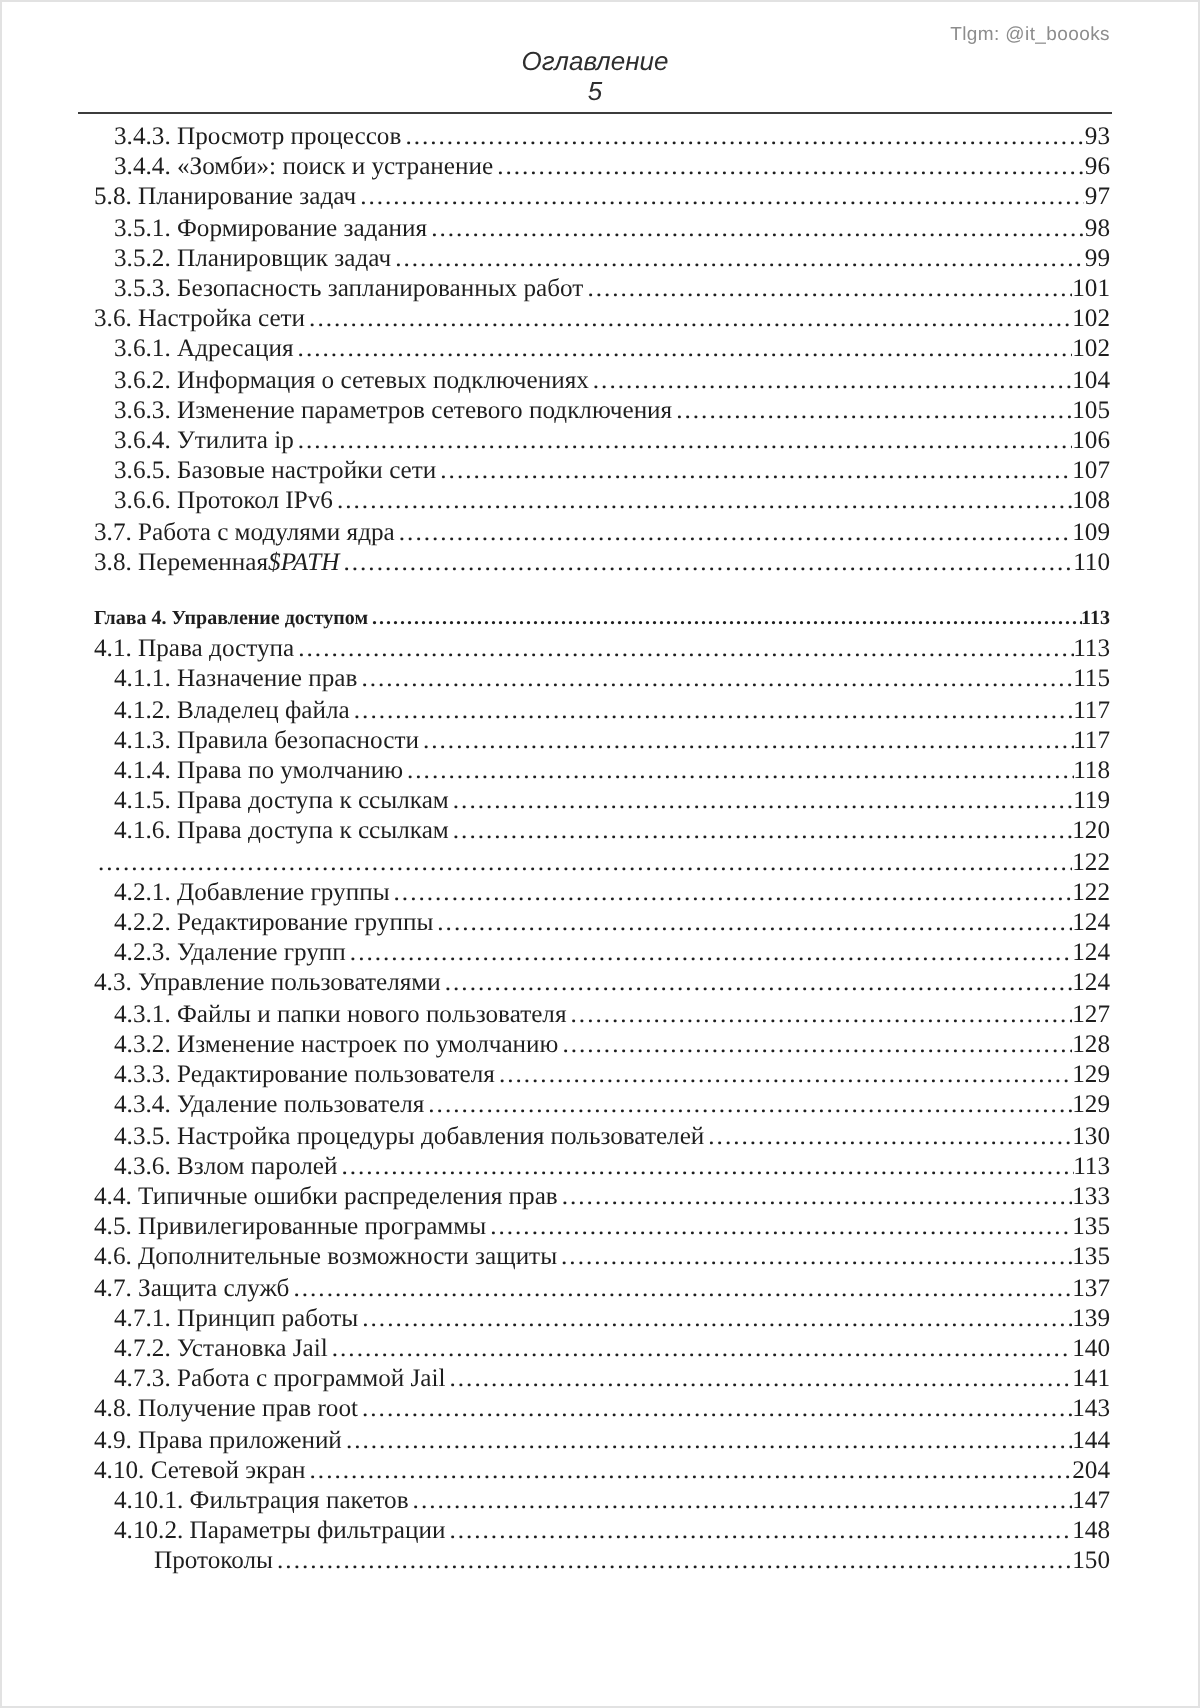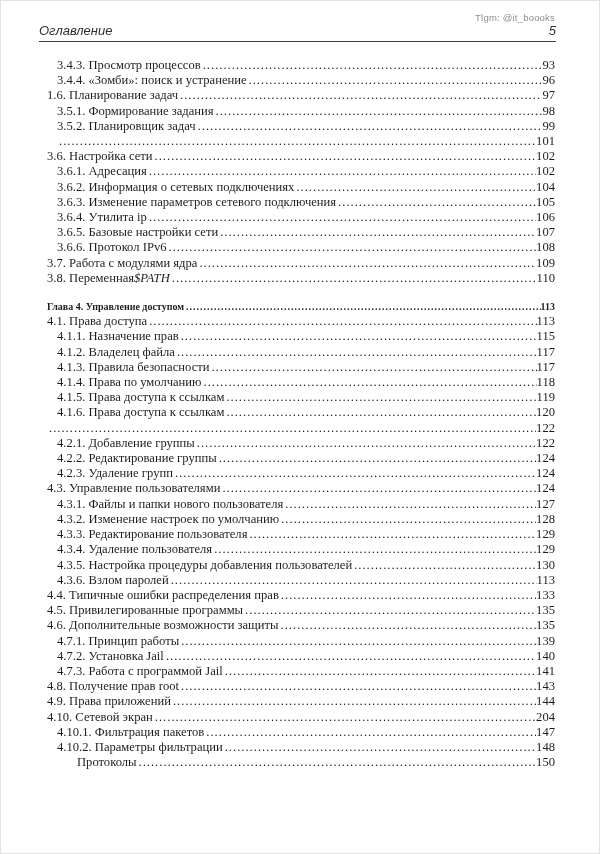--- a/index.html
+++ b/index.html
@@ -28,30 +28,31 @@
   .runhead {
     display: flex;
     justify-content: space-between;
     align-items: center;
     margin: 0 43px 0 38px;
     font-family: "Liberation Sans", "DejaVu Sans", sans-serif;
     font-style: italic;
     font-size: 13px;
     color: #2e2e2e;
     padding-bottom: 3px;
+    flex-direction: column;
   }
   .header-rule {
     margin: 0 43px 0 38px;
     border-bottom: 1.6px solid #3c3c3c;
     height: 0;
   }
 
   
   .toc {
-    margin: 16px 44px 0 46px;
+    margin: 4px 44px 0 46px;
     font-size: 12.6px;
     line-height: 15.2px;
   }
   .toc-row { display: flex; }
   .toc-row.level-1 { padding-left: 0; }
   .toc-row.level-2 { padding-left: 10px; }
   .toc-row.level-3 { padding-left: 30px; }
   .toc-row.chapter {
     font-weight: bold;
     font-size: 10px;
@@ -90,35 +91,36 @@
         <span class="toc-label">3.4.3. Просмотр процессов</span>
         <span class="leader"></span>
         <span class="pagenum">93</span>
       </div>
       <div class="toc-row level-2">
         <span class="toc-label">3.4.4. «Зомби»: поиск и устранение</span>
         <span class="leader"></span>
         <span class="pagenum">96</span>
       </div>
       <div class="toc-row level-1">
-        <span class="toc-label">1.6. Планирование задач</span>
+        <span class="toc-label">5.8. Планирование задач</span>
         <span class="leader"></span>
         <span class="pagenum">97</span>
       </div>
       <div class="toc-row level-2">
         <span class="toc-label">3.5.1. Формирование задания</span>
         <span class="leader"></span>
         <span class="pagenum">98</span>
       </div>
       <div class="toc-row level-2">
         <span class="toc-label">3.5.2. Планировщик задач</span>
         <span class="leader"></span>
         <span class="pagenum">99</span>
       </div>
       <div class="toc-row level-2">
+        <span class="toc-label">3.5.3. Безопасность запланированных работ</span>
         <span class="leader"></span>
         <span class="pagenum">101</span>
       </div>
       <div class="toc-row level-1">
         <span class="toc-label">3.6. Настройка сети</span>
         <span class="leader"></span>
         <span class="pagenum">102</span>
       </div>
       <div class="toc-row level-2">
         <span class="toc-label">3.6.1. Адресация</span>
@@ -263,20 +265,25 @@
       <div class="toc-row level-1">
         <span class="toc-label">4.5. Привилегированные программы</span>
         <span class="leader"></span>
         <span class="pagenum">135</span>
       </div>
       <div class="toc-row level-1">
         <span class="toc-label">4.6. Дополнительные возможности защиты</span>
         <span class="leader"></span>
         <span class="pagenum">135</span>
       </div>
+      <div class="toc-row level-1">
+        <span class="toc-label">4.7. Защита служб</span>
+        <span class="leader"></span>
+        <span class="pagenum">137</span>
+      </div>
       <div class="toc-row level-2">
         <span class="toc-label">4.7.1. Принцип работы</span>
         <span class="leader"></span>
         <span class="pagenum">139</span>
       </div>
       <div class="toc-row level-2">
         <span class="toc-label">4.7.2. Установка Jail</span>
         <span class="leader"></span>
         <span class="pagenum">140</span>
       </div>

